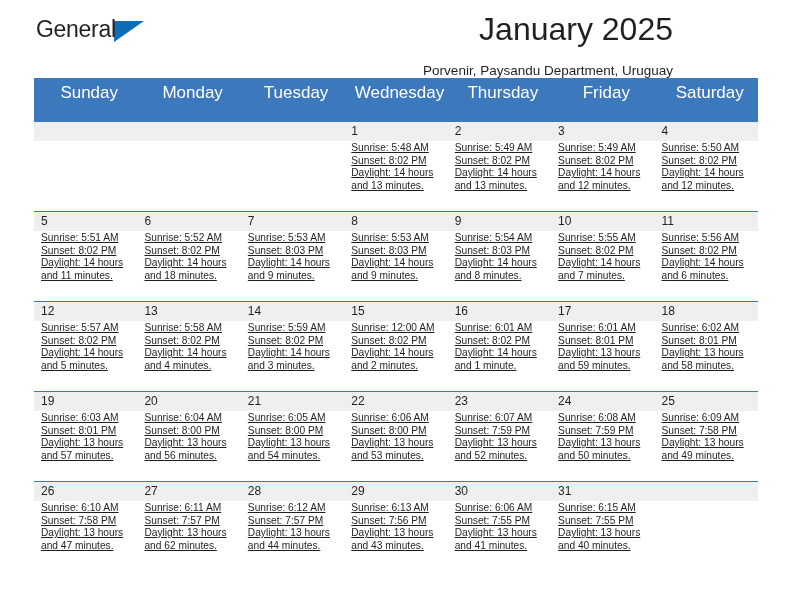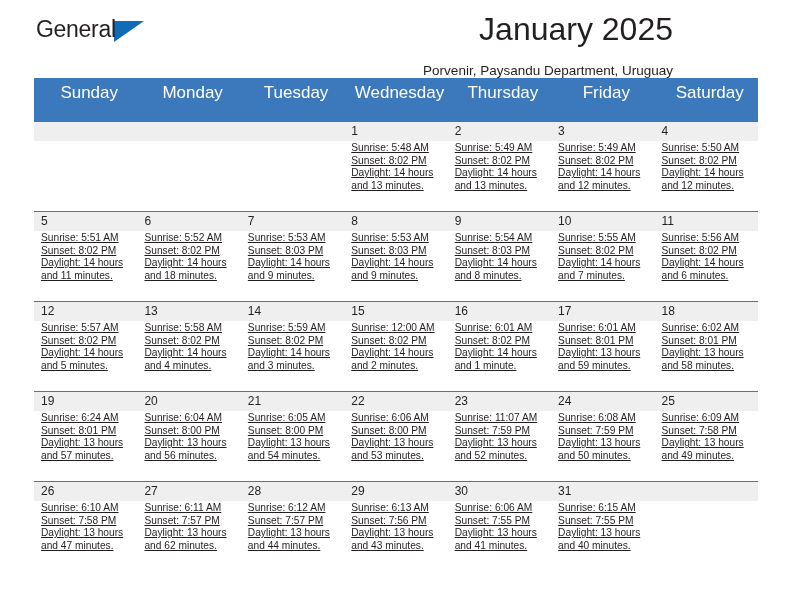--- a/index.html
+++ b/index.html
@@ -317,21 +317,21 @@
               <div>Sunrise: 6:02 AM</div>
               <div>Sunset: 8:01 PM</div>
               <div class="wrap">Daylight: 13 hours and 58 minutes.</div>
             </div>
           </td>
         </tr>
         <tr class="week">
           <td>
             <div class="daynum">19</div>
             <div class="info">
-              <div>Sunrise: 6:24 AM</div>
+              <div>Sunrise: 6:03 AM</div>
               <div>Sunset: 8:01 PM</div>
               <div class="wrap">Daylight: 13 hours and 57 minutes.</div>
             </div>
           </td>
           <td>
             <div class="daynum">20</div>
             <div class="info">
               <div>Sunrise: 6:04 AM</div>
               <div>Sunset: 8:00 PM</div>
               <div class="wrap">Daylight: 13 hours and 56 minutes.</div>
@@ -349,21 +349,21 @@
             <div class="daynum">22</div>
             <div class="info">
               <div>Sunrise: 6:06 AM</div>
               <div>Sunset: 8:00 PM</div>
               <div class="wrap">Daylight: 13 hours and 53 minutes.</div>
             </div>
           </td>
           <td>
             <div class="daynum">23</div>
             <div class="info">
-              <div>Sunrise: 11:07 AM</div>
+              <div>Sunrise: 6:07 AM</div>
               <div>Sunset: 7:59 PM</div>
               <div class="wrap">Daylight: 13 hours and 52 minutes.</div>
             </div>
           </td>
           <td>
             <div class="daynum">24</div>
             <div class="info">
               <div>Sunrise: 6:08 AM</div>
               <div>Sunset: 7:59 PM</div>
               <div class="wrap">Daylight: 13 hours and 50 minutes.</div>

